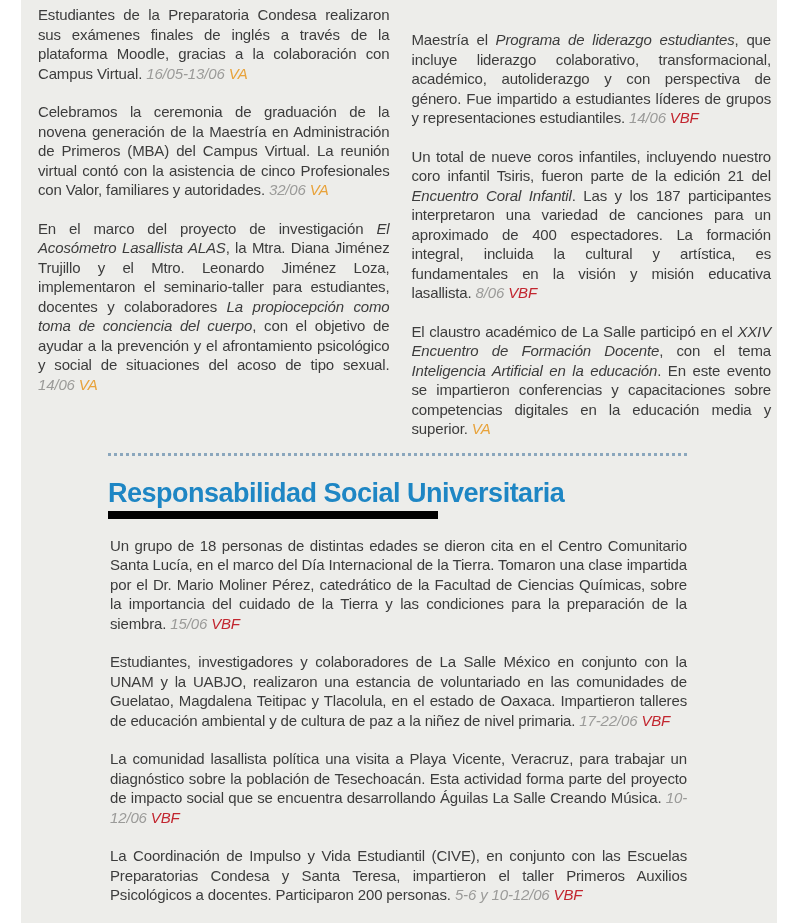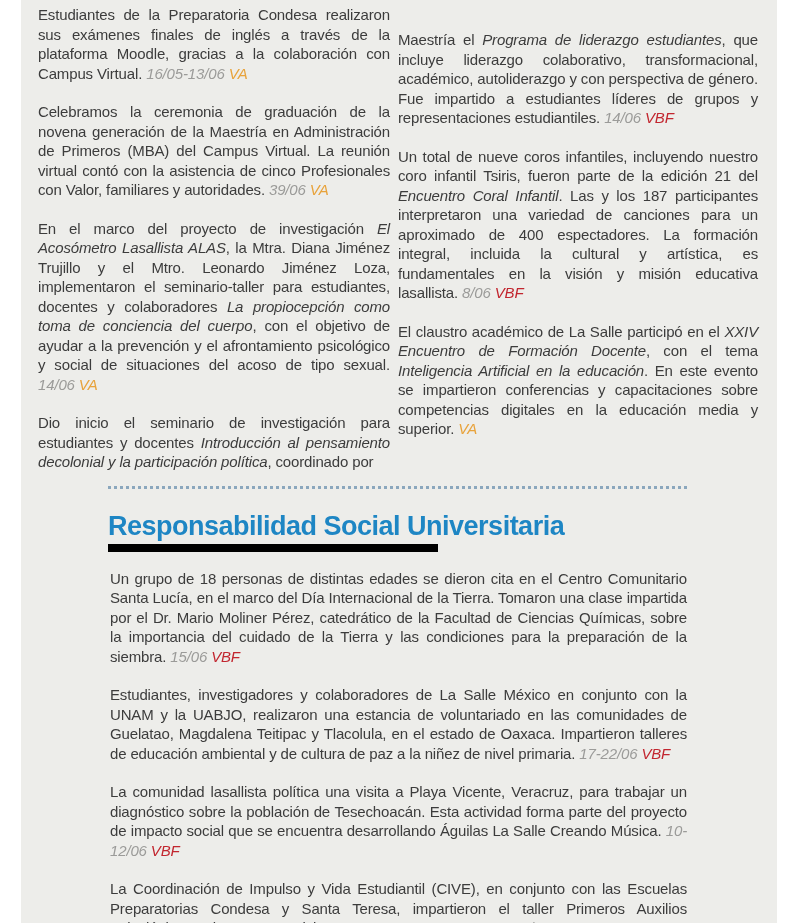--- a/index.html
+++ b/index.html
@@ -19,21 +19,21 @@
     left: 21px;
     top: 0;
     width: 756px;
     min-height: 923px;
     background: var(--panel_bg);
     box-sizing: border-box;
     padding: 5px 6px 12px 17px;
   }
   .columns {
     display: flex;
-    gap: 8px;
+    gap: 22px;
   }
   .col-left  { width: 352px; }
   .col-right { width: 360px; padding-top: 25px; }
 
   .news-para {
     margin: 0 0 19px 0;
     font-size: 15px;
     line-height: 19.5px;
     letter-spacing: -0.15px;
     color: var(--body_text);
@@ -75,23 +75,22 @@
   }
 </style>
 </head>
 <body>
 
 <div class="panel">
 
   <div class="columns">
     <div class="col-left">
         <p class="news-para"><span>Estudiantes de la Preparatoria Condesa realizaron sus exámenes finales de inglés a través de la plataforma Moodle, gracias a la colaboración con Campus Virtual.</span><span class="date"> 16/05-13/06</span><span class="tag tag-VA"> VA</span></p>
-        <p class="news-para"><span>Celebramos la ceremonia de graduación de la novena generación de la Maestría en Administración de Primeros (MBA) del Campus Virtual. La reunión virtual contó con la asistencia de cinco Profesionales con Valor, familiares y autoridades.</span><span class="date"> 39/06</span><span class="tag tag-VA"> VA</span></p>
+        <p class="news-para"><span>Celebramos la ceremonia de graduación de la novena generación de la Maestría en Administración de Primeros (MBA) del Campus Virtual. La reunión virtual contó con la asistencia de cinco Profesionales con Valor, familiares y autoridades.</span><span class="date"> 32/06</span><span class="tag tag-VA"> VA</span></p>
         <p class="news-para"><span>En el marco del proyecto de investigación </span><span class="em">El Acosómetro Lasallista ALAS</span><span>, la Mtra. Diana Jiménez Trujillo y el Mtro. Leonardo Jiménez Loza, implementaron el seminario-taller para estudiantes, docentes y colaboradores </span><span class="em">La propiocepción como toma de conciencia del cuerpo</span><span>, con el objetivo de ayudar a la prevención y el afrontamiento psicológico y social de situaciones del acoso de tipo sexual.</span><span class="date"> 14/06</span><span class="tag tag-VA"> VA</span></p>
-        <p class="news-para"><span>Dio inicio el seminario de investigación para estudiantes y docentes </span><span class="em">Introducción al pensamiento decolonial y la participación política</span><span>, coordinado por</span></p>
       </div>
     <div class="col-right">
         <p class="news-para"><span>Maestría el </span><span class="em">Programa de liderazgo estudiantes</span><span>, que incluye liderazgo colaborativo, transformacional, académico, autoliderazgo y con perspectiva de género. Fue impartido a estudiantes líderes de grupos y representaciones estudiantiles.</span><span class="date"> 14/06</span><span class="tag tag-VBF"> VBF</span></p>
         <p class="news-para"><span>Un total de nueve coros infantiles, incluyendo nuestro coro infantil Tsiris, fueron parte de la edición 21 del </span><span class="em">Encuentro Coral Infantil</span><span>. Las y los 187 participantes interpretaron una variedad de canciones para un aproximado de 400 espectadores. La formación integral, incluida la cultural y artística, es fundamentales en la visión y misión educativa lasallista.</span><span class="date"> 8/06</span><span class="tag tag-VBF"> VBF</span></p>
         <p class="news-para"><span>El claustro académico de La Salle participó en el </span><span class="em">XXIV Encuentro de Formación Docente</span><span>, con el tema </span><span class="em">Inteligencia Artificial en la educación</span><span>. En este evento se impartieron conferencias y capacitaciones sobre competencias digitales en la educación media y superior.</span><span class="tag tag-VA"> VA</span></p>
       </div>
   </div>
 
   <div class="dashed-divider"></div>
 

